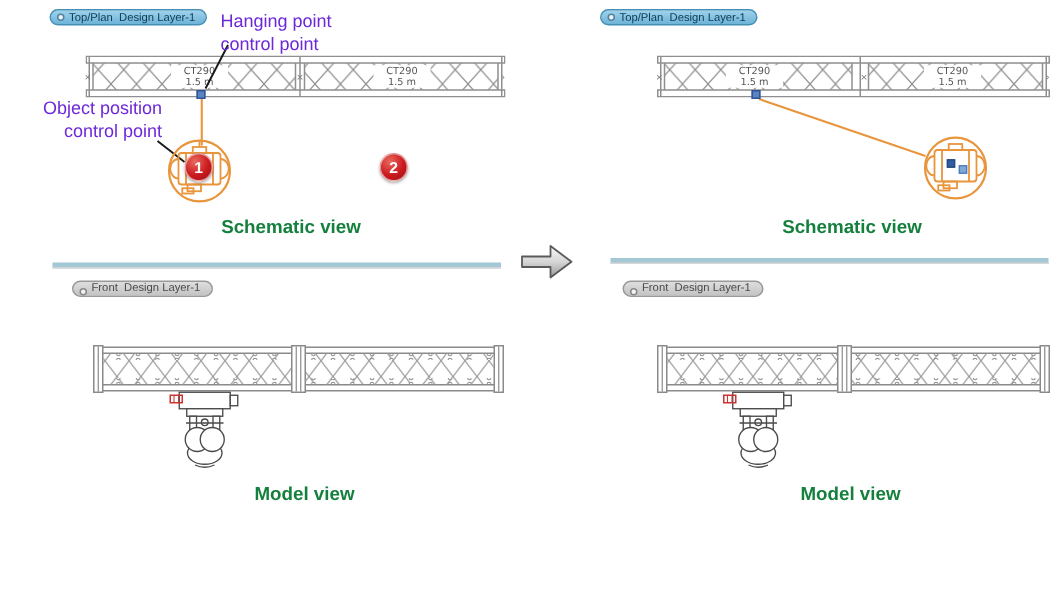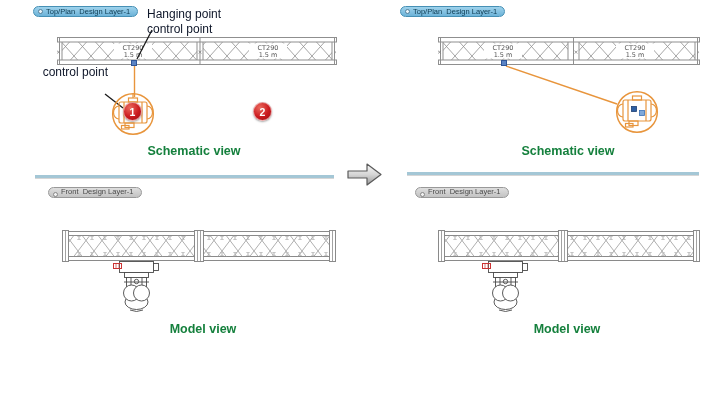--- a/index.html
+++ b/index.html
@@ -10,21 +10,21 @@
   
   .tab{position:absolute;display:flex;align-items:center;gap:3px;height:11px;
        padding:0 7px 0 4px;border-radius:6px;font-size:7.5px;line-height:11px;
        white-space:pre;box-sizing:border-box;}
   .tab-blue{background:linear-gradient(#9ed2ec,#6db3d8);border:1px solid #4690b5;color:#0d3b52;}
   .tab-gray{background:linear-gradient(#dedede,#c3c3c3);border:1px solid #999;color:#4a4a4a;align-items:flex-end;}
   .tab-dot{width:5px;height:5px;border-radius:50%;background:#e8f4fa;border:1px solid #55809a;
            box-sizing:border-box;flex:0 0 auto;}
   .tab-gray .tab-dot{background:#f2f2f2;border-color:#888;}
   
-  .callout{position:absolute;font-size:12px;line-height:15px;color:#0f172a;}
+  .callout{position:absolute;font-size:12px;line-height:15px;color:#6d28d9;}
   
   .caption{position:absolute;font-size:12.5px;font-weight:bold;color:#15803d;text-align:center;}
   
   .badge{position:absolute;width:19px;height:19px;border-radius:50%;
          background:radial-gradient(circle at 35% 28%, #ea6a5e 0%, #cb1a1f 55%, #9d0d12 100%);
          border:1px solid rgba(255,255,255,.55);box-shadow:0 1px 2px rgba(0,0,0,.35);
          color:#fff;font-size:10.5px;font-weight:bold;text-align:center;line-height:19px;
          box-sizing:border-box;z-index:6;}
   
   .cpoint{position:absolute;width:6px;height:6px;background:#5a83c4;border:1px solid #2f5597;
@@ -89,20 +89,21 @@
   </svg>
 
   <div class="badge" style="left:123px;top:102px;">1</div>
   <div class="badge" style="left:253px;top:102px;">2</div>
 
   <div class="callout" style="left:147px;top:7px;z-index:7;">
     <div>Hanging point</div>
     <div>control point</div>
   </div>
   <div class="callout" style="left:24px;top:65px;width:84px;text-align:right;z-index:7;">
+    <div>Object position</div>
     <div>control point</div>
   </div>
 
   <div class="caption" style="left:118px;top:144px;width:152px;">Schematic view</div>
 
   <div class="tab tab-blue" style="left:400px;top:6px;">
     <span class="tab-dot"></span>
     <span>Top/Plan  Design Layer-1</span>
   </div>
 

